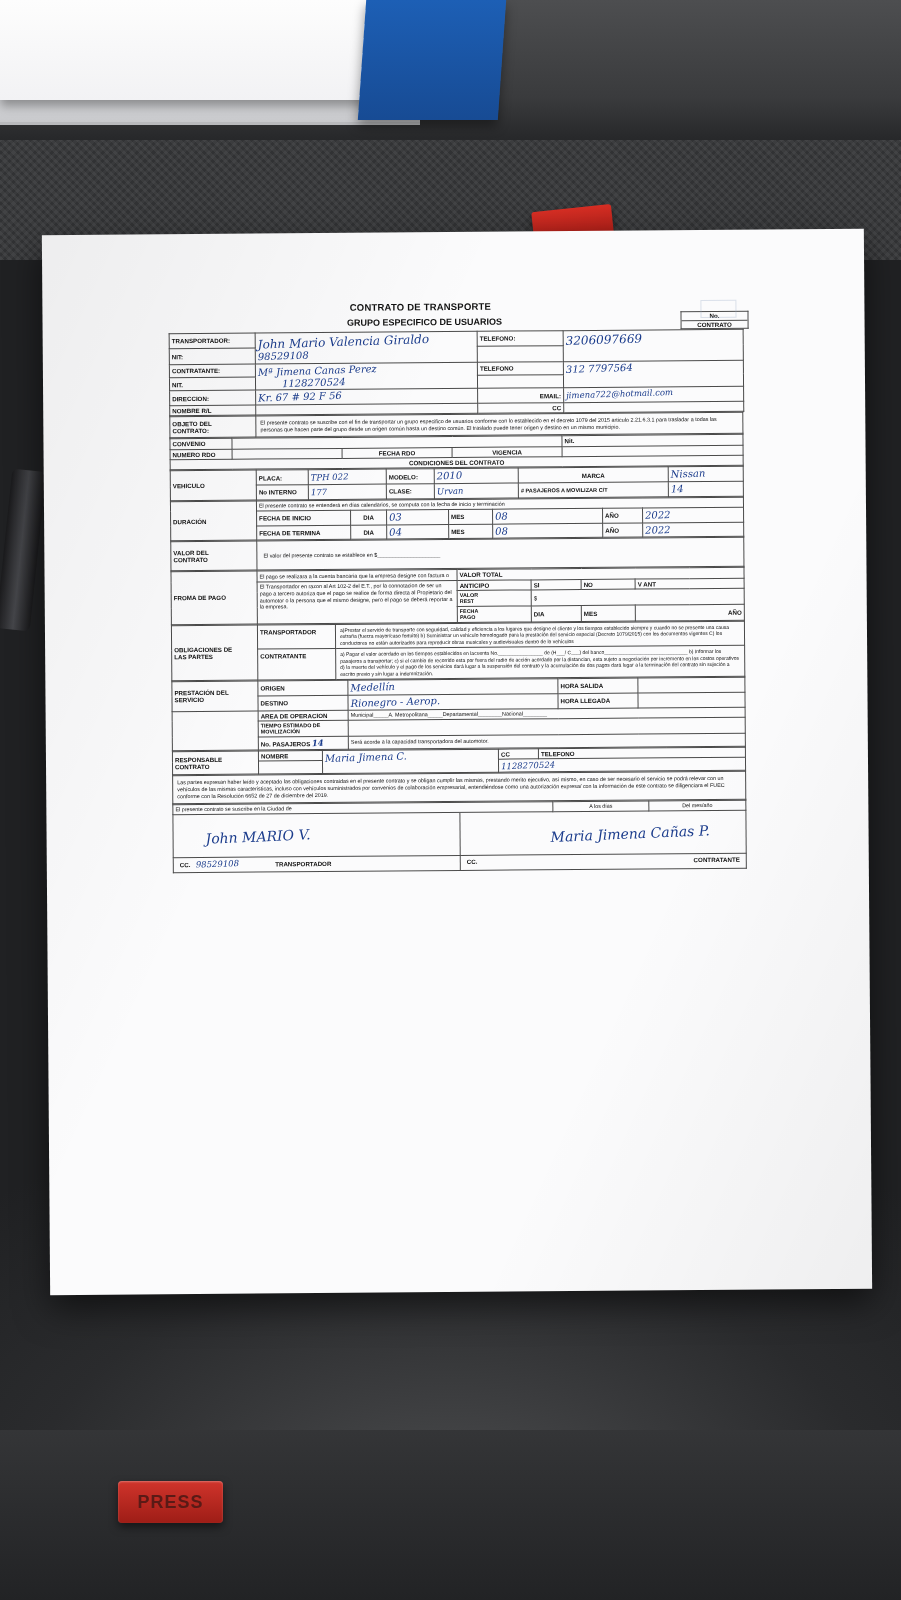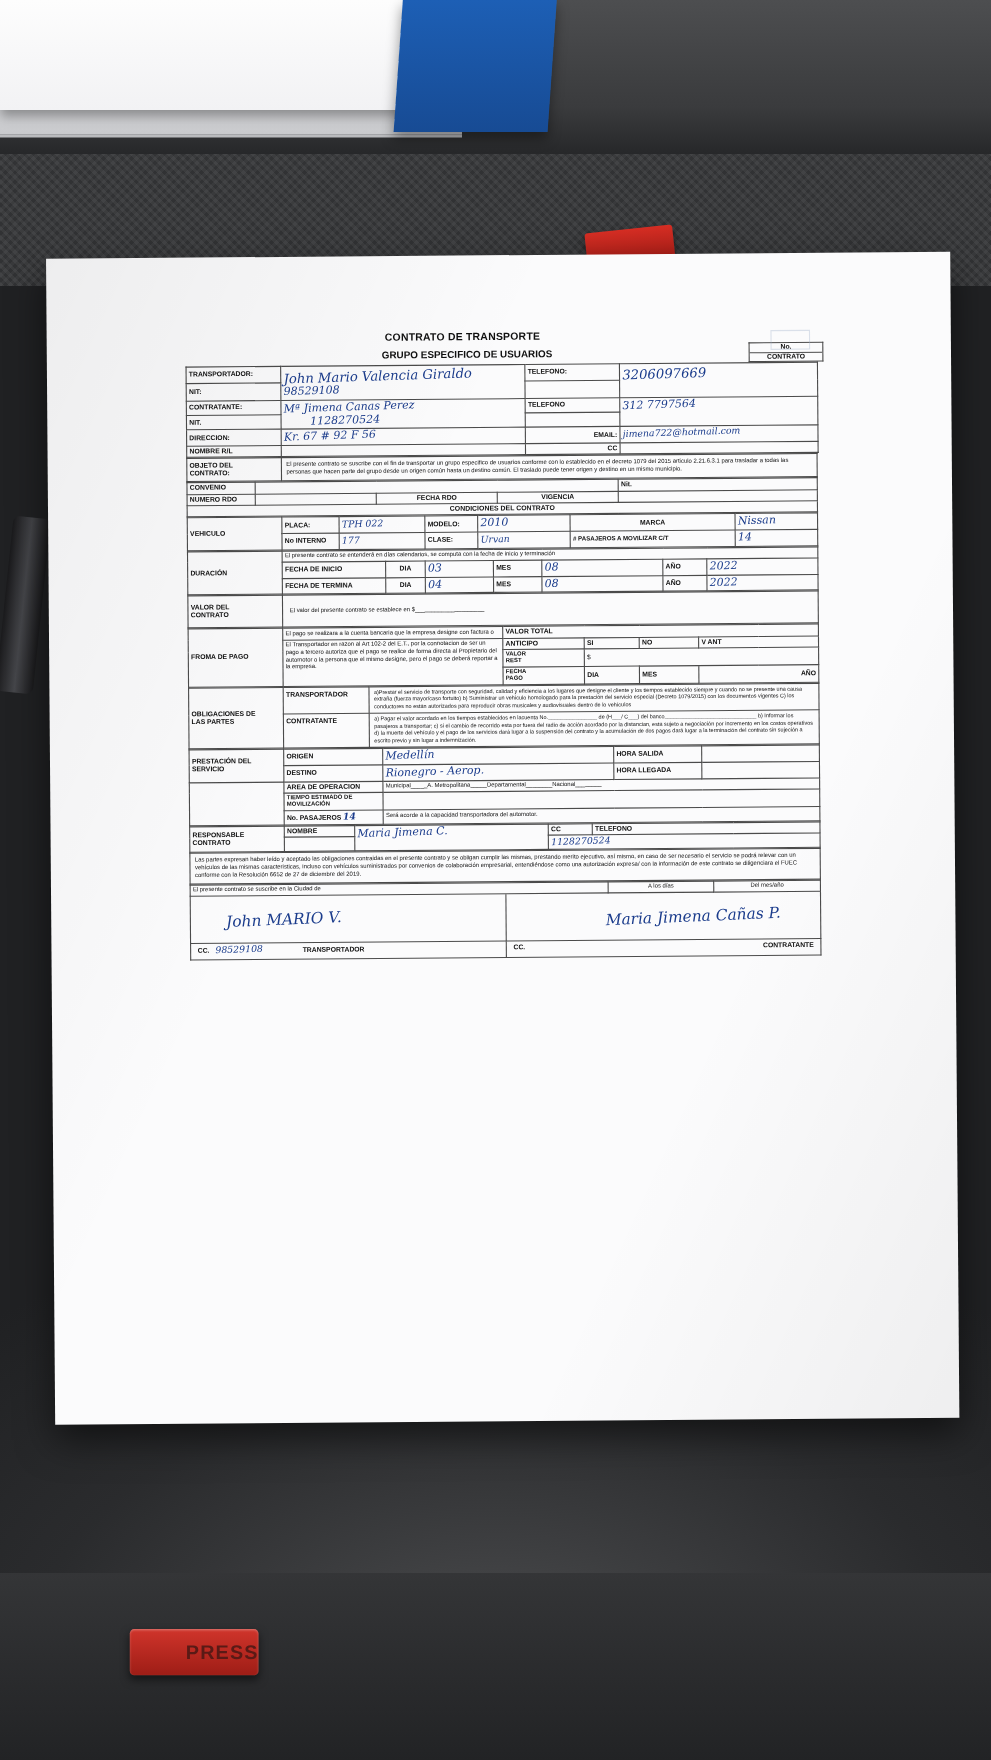--- a/index.html
+++ b/index.html
@@ -35,21 +35,21 @@
     transform:skewX(-4deg);box-shadow:0 6px 12px rgba(0,0,0,.4);}
   .red-clip{position:absolute;left:533px;top:208px;width:80px;height:38px;
     background:linear-gradient(180deg,#d62e24 0%,#a01a14 100%);
     transform:rotate(-6deg);border-radius:3px;box-shadow:0 4px 8px rgba(0,0,0,.5);}
   .pen{position:absolute;left:4px;top:470px;width:34px;height:160px;
     background:linear-gradient(90deg,#1a1a1c,#45464a,#1a1a1c);
     transform:rotate(6deg);border-radius:6px;}
   .press-btn{position:absolute;left:118px;top:1481px;width:105px;height:42px;
     background:linear-gradient(180deg,#d0342b 0%,#9e1d16 100%);
     border-radius:4px;box-shadow:inset 0 1px 2px rgba(255,255,255,.3),0 4px 8px rgba(0,0,0,.5);
-    display:flex;align-items:center;justify-content:flex-end;padding-left:12px;}
+    display:flex;align-items:center;justify-content:center;}
   .press-btn span{color:#5a1a16;font-size:18px;font-weight:bold;letter-spacing:1px;}
   .console{position:absolute;left:0;top:1430px;width:901px;height:170px;
     background:linear-gradient(180deg,#343537 0%,#222325 100%);}
 
   
   .sheet{
     position:absolute;left:46px;top:232px;width:822px;height:1060px;
     background:#fbfbfc;
     box-shadow:0 14px 34px rgba(0,0,0,.55);
     transform:rotate(-0.45deg);

